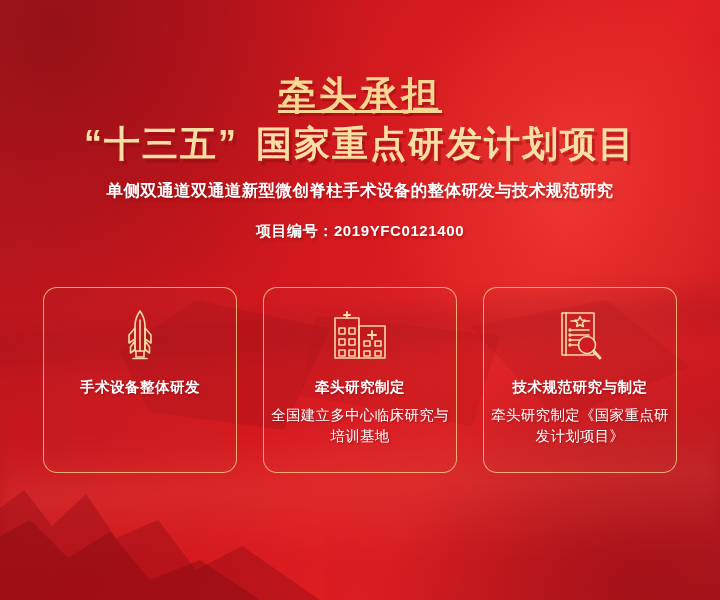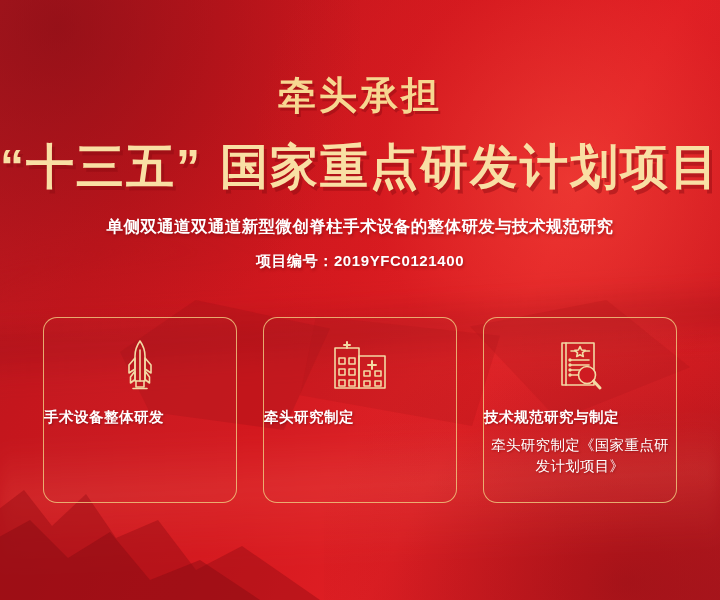--- a/index.html
+++ b/index.html
@@ -125,43 +125,44 @@
   
   .header { position: relative; padding-top: 74px; text-align: center; }
 
   .title-line1 {
     font-size: 38px;
     font-weight: bold;
     letter-spacing: 3px;
     color: #f7d791;
     text-shadow: 2px 3px 0 rgba(140,12,18,0.45);
     line-height: 1.12;
+    text-decoration: underline;
   }
   .title-line2 {
-    margin-top: 22px;
-    font-size: 48px;
+    margin-top: 6px;
+    font-size: 36px;
     font-weight: bold;
     letter-spacing: 2px;
     color: #f9dfa4;
     text-shadow: 3px 4px 0 rgba(140,12,18,0.45);
     line-height: 1.16;
     white-space: nowrap;
   }
   .title-quoted { margin-right: 18px; }
 
   .subtitle {
-    margin-top: 22px;
+    margin-top: 16px;
     font-size: 16.5px;
     font-weight: bold;
     color: #ffffff;
     letter-spacing: 0.4px;
     text-shadow: 1px 2px 3px rgba(110,8,14,0.45);
   }
   .project-no {
-    margin-top: 14px;
+    margin-top: 20px;
     font-size: 15px;
     font-weight: bold;
     color: #ffffff;
     letter-spacing: 0.6px;
     text-shadow: 1px 2px 3px rgba(110,8,14,0.45);
   }
 
   
   .cards {
     position: relative;
@@ -170,20 +171,21 @@
     justify-content: center;
     gap: 26px;
   }
   .card {
     width: 194px;
     height: 186px;
     border: 1px solid rgba(238,196,124,0.85);
     border-radius: 14px;
     display: flex;
     flex-direction: column;
+    align-items: center;
     padding-top: 20px;
     background: rgba(255,255,255,0.015);
   }
   .card-icon { height: 56px; display: flex; align-items: center; justify-content: center; }
   .card-heading {
     margin-top: 14px;
     font-size: 14.5px;
     font-weight: bold;
     color: #ffffff;
     letter-spacing: 0.5px;
@@ -269,20 +271,21 @@
             <rect x="8" y="40" width="6" height="6"></rect>
             <rect x="18" y="40" width="6" height="6"></rect>
             <rect x="33" y="31" width="6" height="5"></rect>
             <rect x="44" y="31" width="6" height="5"></rect>
             <rect x="33" y="41" width="6" height="5"></rect>
             <rect x="44" y="41" width="6" height="5"></rect>
           </g>
         </svg>
       </div>
       <div class="card-heading">牵头研究制定</div>
+      <div class="card-body">全国建立多中心临床研究与培训基地</div>
     </div>
 
     <div class="card">
       <div class="card-icon">
         <svg width="52" height="54" viewBox="0 0 52 54">
           <g fill="none" stroke="#f3d9a4" stroke-width="1.6" stroke-linejoin="round" stroke-linecap="round">
             <path d="M8 4 L40 4 L40 46 L8 46 Z"></path>
             <line x1="12" y1="4" x2="12" y2="46"></line>
             <path d="M17 12 L22.5 12 M30 12 L35.5 12"></path>
             <polygon points="26,7.5 27.6,11 31.2,11.4 28.5,13.9 29.3,17.5 26,15.7 22.7,17.5 23.5,13.9 20.8,11.4 24.4,11 "></polygon>

